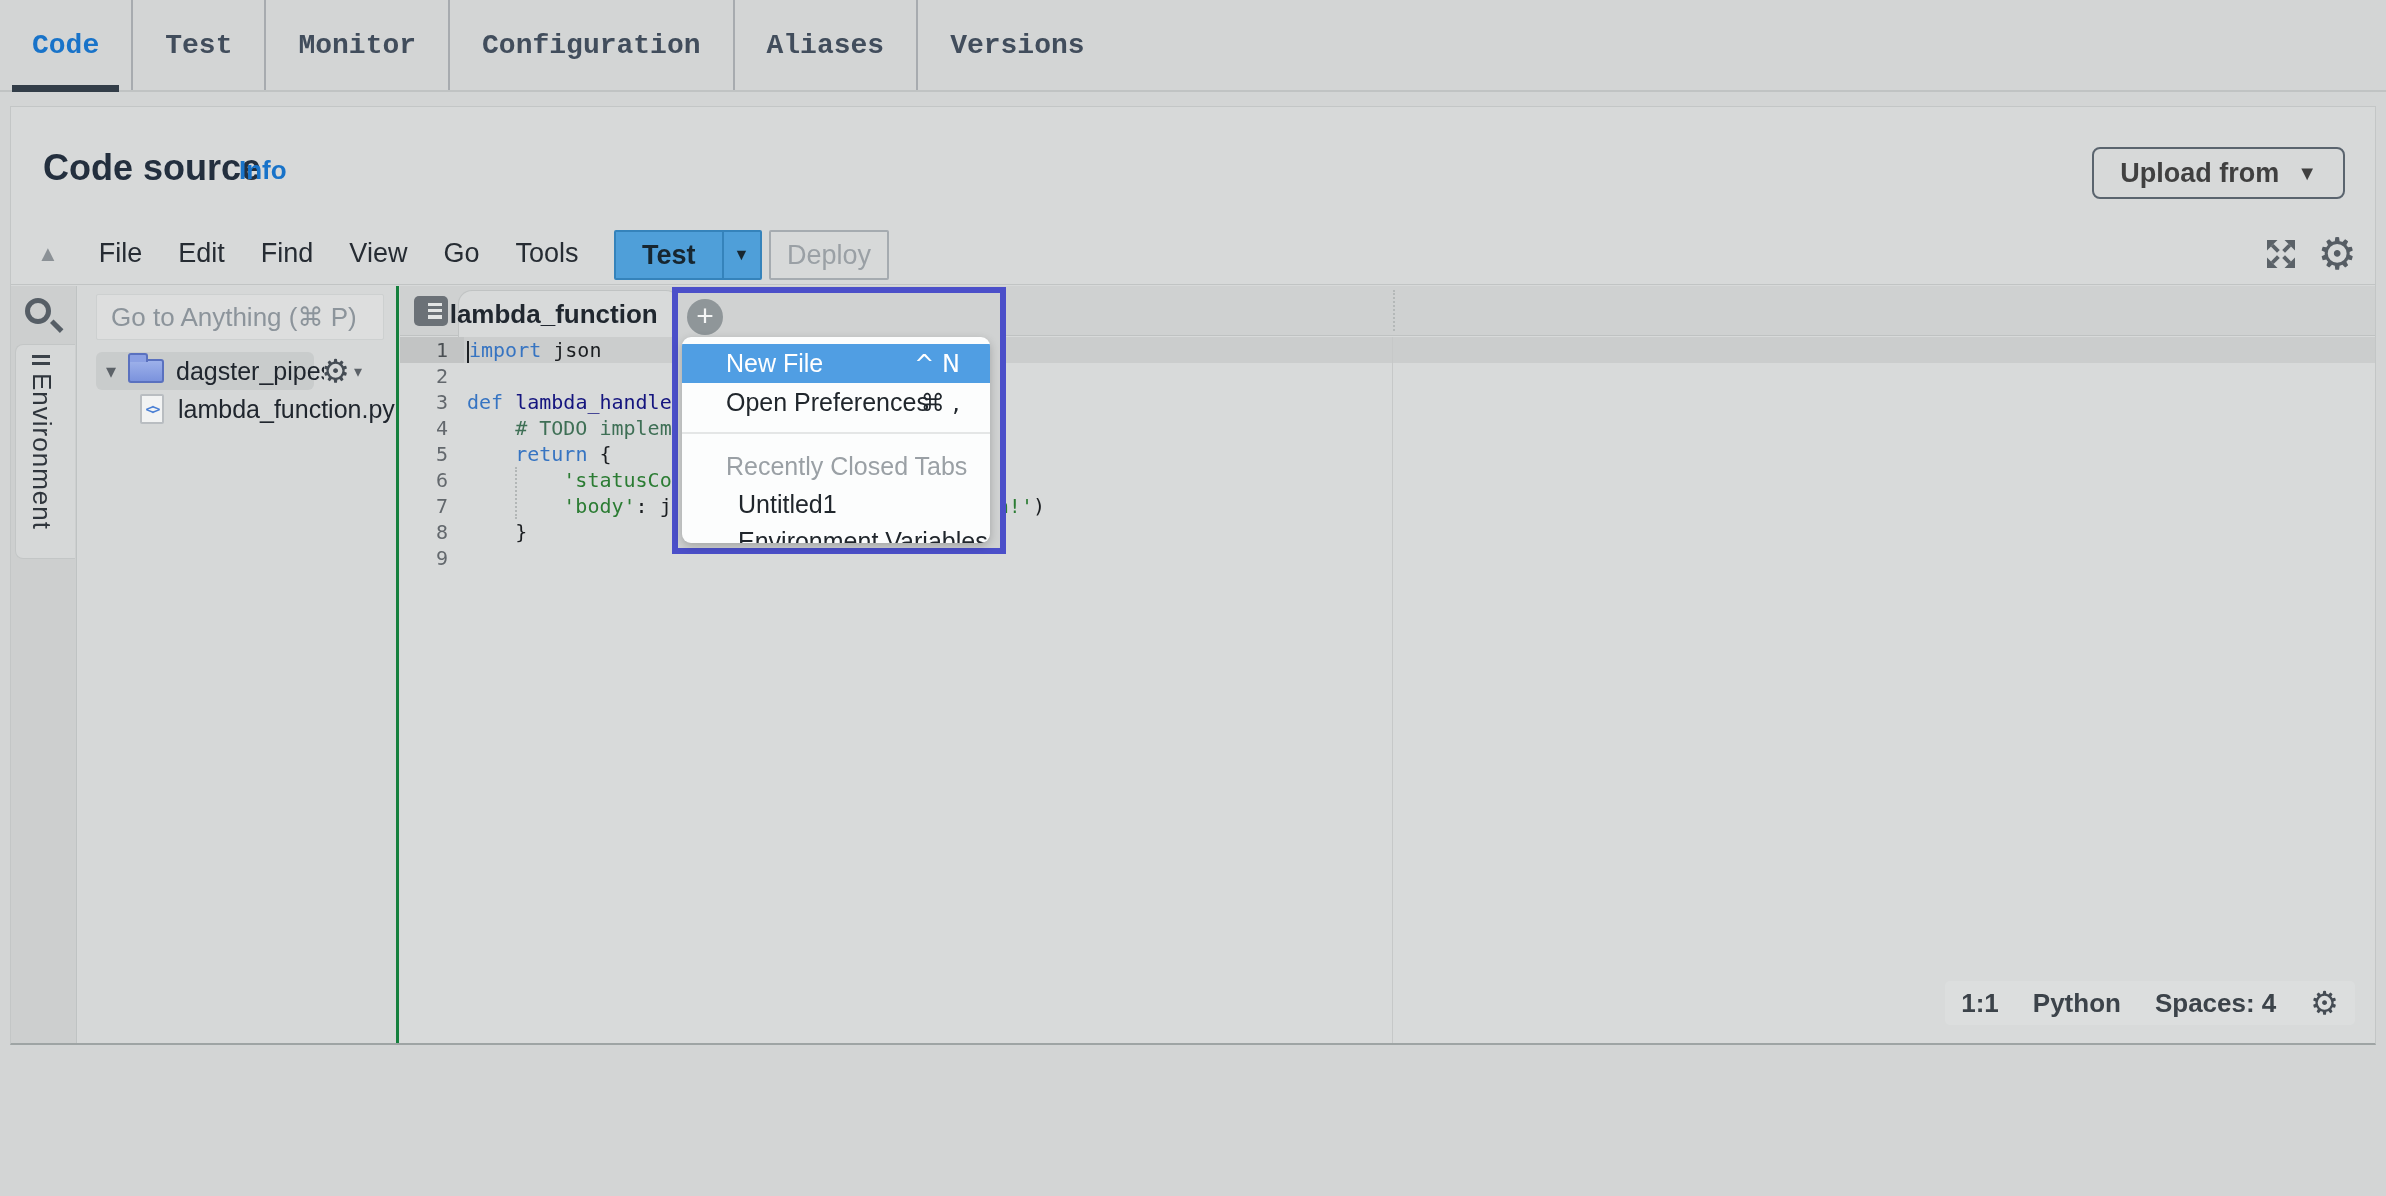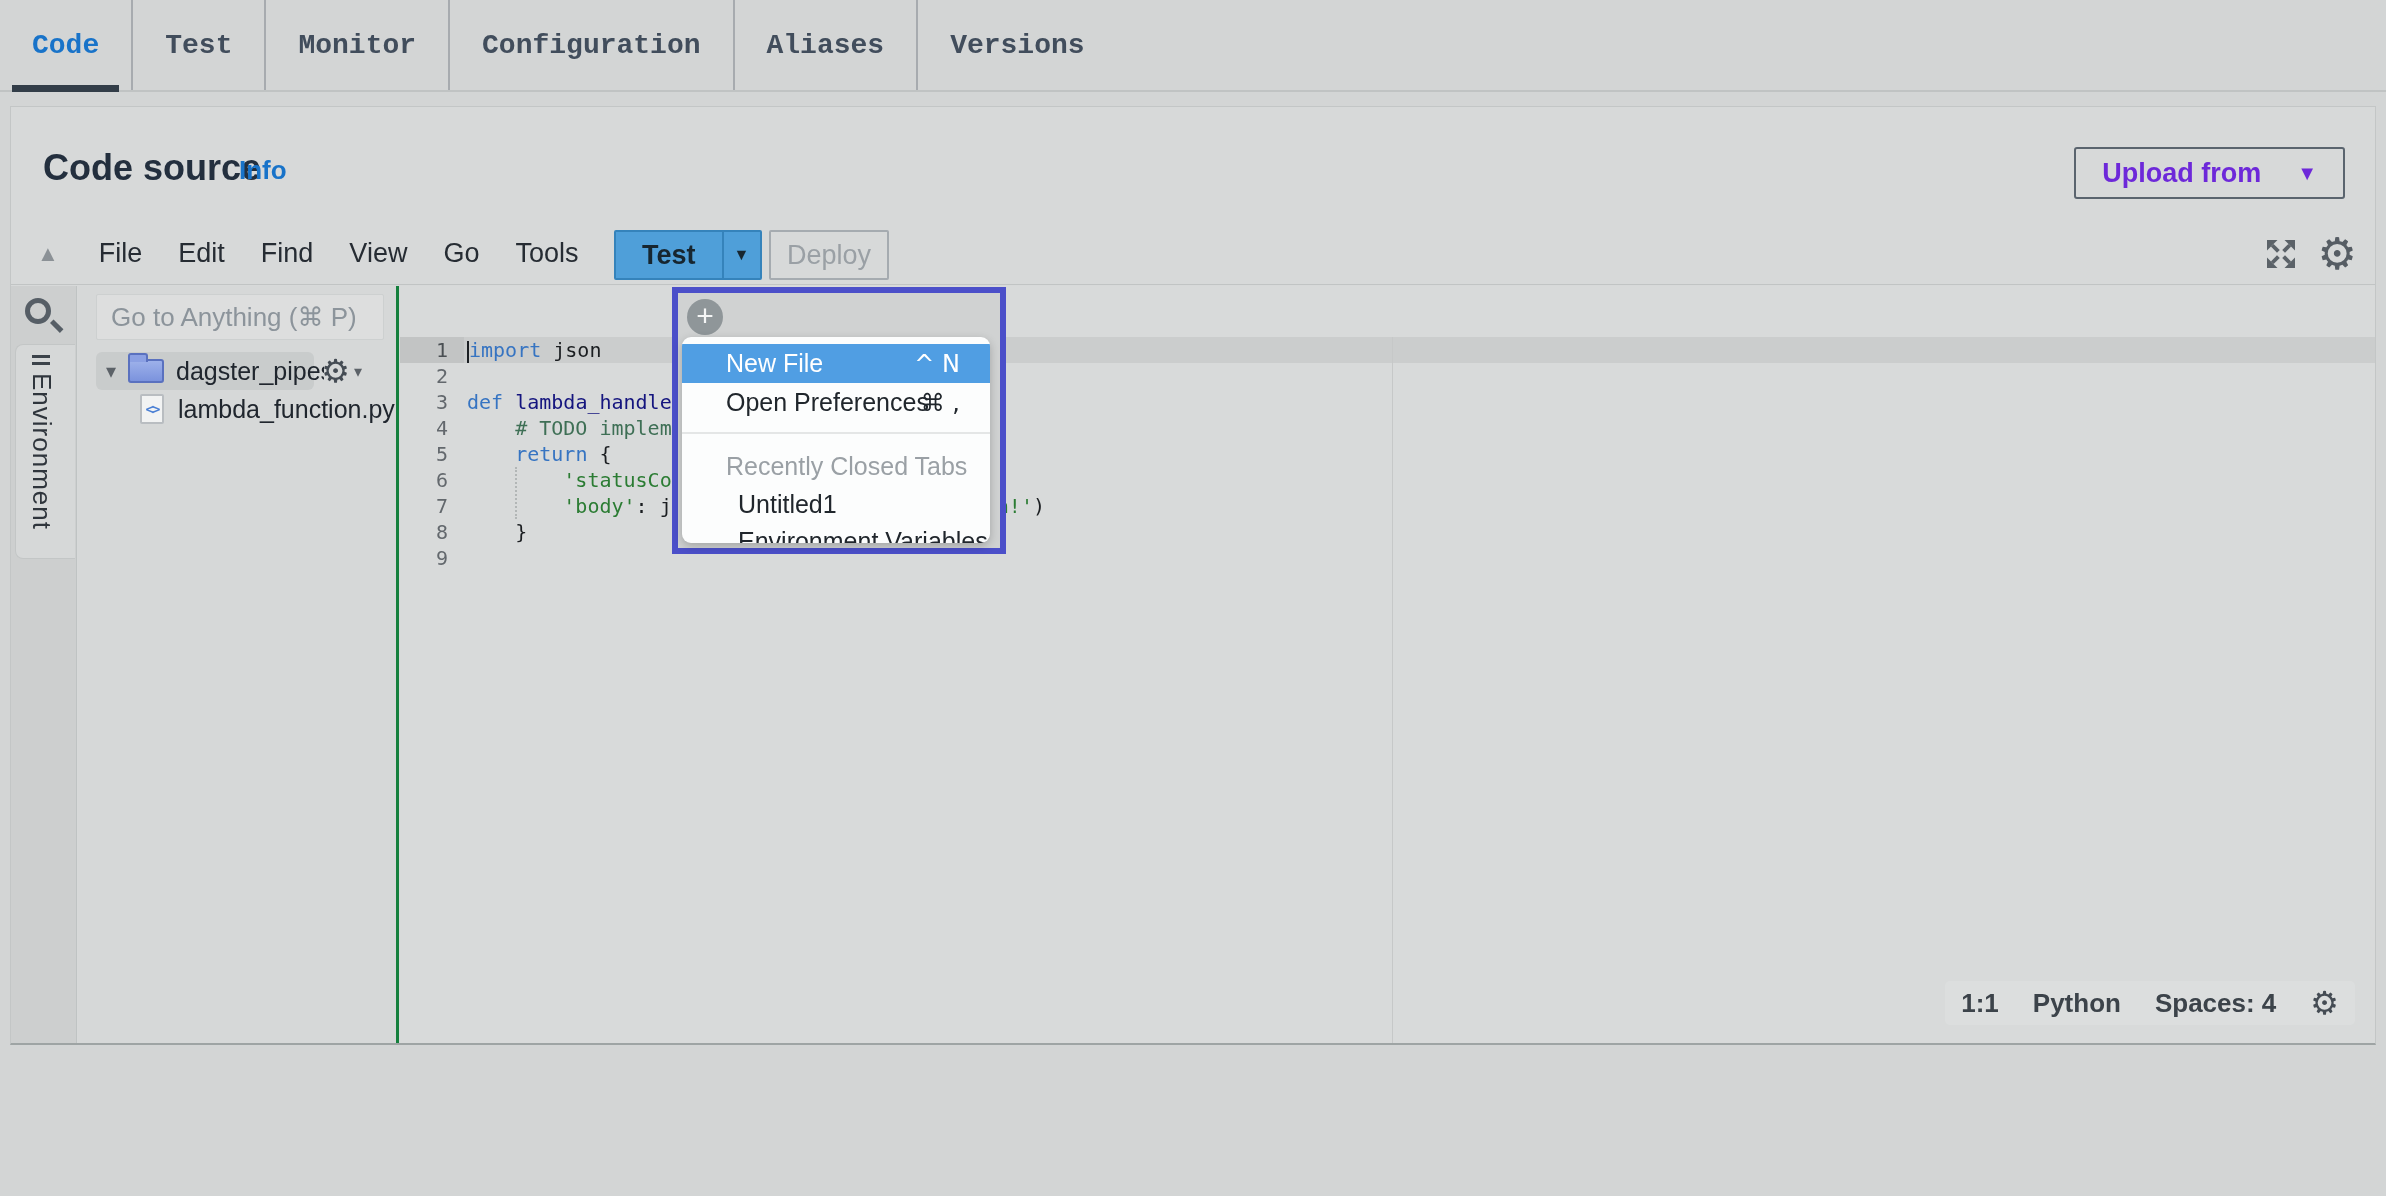--- a/index.html
+++ b/index.html
@@ -12,21 +12,21 @@
   .top-tab { position:relative; height:100%; display:flex; align-items:center; padding:0 32px; font-size:28px; font-weight:700; color:#414d5c; cursor:pointer;font-family:Liberation Mono, monospace; }
   .top-tab + .top-tab { border-left:2px solid #a7abaf; }
   .top-tab.active { color:#1873c9; }
   .top-tab.active::after { content:""; position:absolute; left:12px; right:12px; bottom:-2px; height:7px; background:#323d48; }
 
   
   .card { position:absolute; left:10px; top:106px; width:2366px; height:939px; background:#d7d9d9; border:1px solid #c3c6c6; border-bottom:2px solid #9ea4a4; }
   .card-header { position:absolute; top:0; left:0; right:0; height:116px; }
   .card-title { position:absolute; left:32px; top:40px; font-size:36px; font-weight:700; color:#232f3e; }
   .info-link { position:absolute; left:228px; top:48px; font-size:26px; font-weight:700; color:#1873c9; cursor:pointer; }
-  .upload-btn { position:absolute; right:30px; top:40px; height:52px; padding:0 26px; border:2px solid #5a646e; border-radius:3px; background:transparent; font-size:27px; font-weight:700; color:#6d28d9; display:flex; align-items:center; gap:36px; cursor:pointer; }
+  .upload-btn { position:absolute; right:30px; top:40px; height:52px; padding:0 26px; border:2px solid #5a646e; border-radius:8px; background:transparent; font-size:27px; font-weight:700; color:#404040; display:flex; align-items:center; gap:18px; cursor:pointer; }
   .upload-btn .caret { font-size:20px; }
 
   
   .ide-toolbar { position:absolute; left:0; right:0; top:116px; height:62px; border-bottom:1px solid #c1c4c4; display:flex; align-items:center; }
   .collapse-icon { margin-left:26px; font-size:22px; color:#8b9196; cursor:pointer; }
   .menus { display:flex; margin-left:22px; }
   .menu-item { padding:0 18px; font-size:27px; color:#262c33; cursor:pointer; }
   .test-split { position:absolute; left:603px; top:7px; height:50px; display:flex; border:2px solid #3583bb; border-radius:2px; overflow:hidden; cursor:pointer; }
   .test-main { background:#4f9fd9; color:#172630; font-size:27px; font-weight:700; display:flex; align-items:center; padding:0 26px; }
   .test-caret { background:#4f9fd9; border-left:2px solid #3583bb; width:38px; display:flex; align-items:center; justify-content:center; font-size:16px; color:#172630; }
@@ -188,20 +188,28 @@
           <div class="tree-row">
             <span class="file-icon">
                 <span>&lt;&gt;</span>
               </span>
             <span class="file-label">lambda_function.py</span>
           </div>
         </div>
       </div>
 
       <div class="editor-pane">
+        <div class="tab-strip">
+          <div class="tablist-icon"></div>
+          <div class="editor-tab">
+            <span class="editor-tab-label">lambda_function</span>
+            <span class="tab-close">×</span>
+          </div>
+          <div class="strip-splitter"></div>
+        </div>
 
         <div class="editor">
           <div class="active-line-bg"></div>
           <div class="print-margin"></div>
           <div class="gutter">
               <div class="gutter-cell active">1</div>
               <div class="gutter-cell">2</div>
               <div class="gutter-cell">3</div>
               <div class="gutter-cell">4</div>
               <div class="gutter-cell">5</div>

